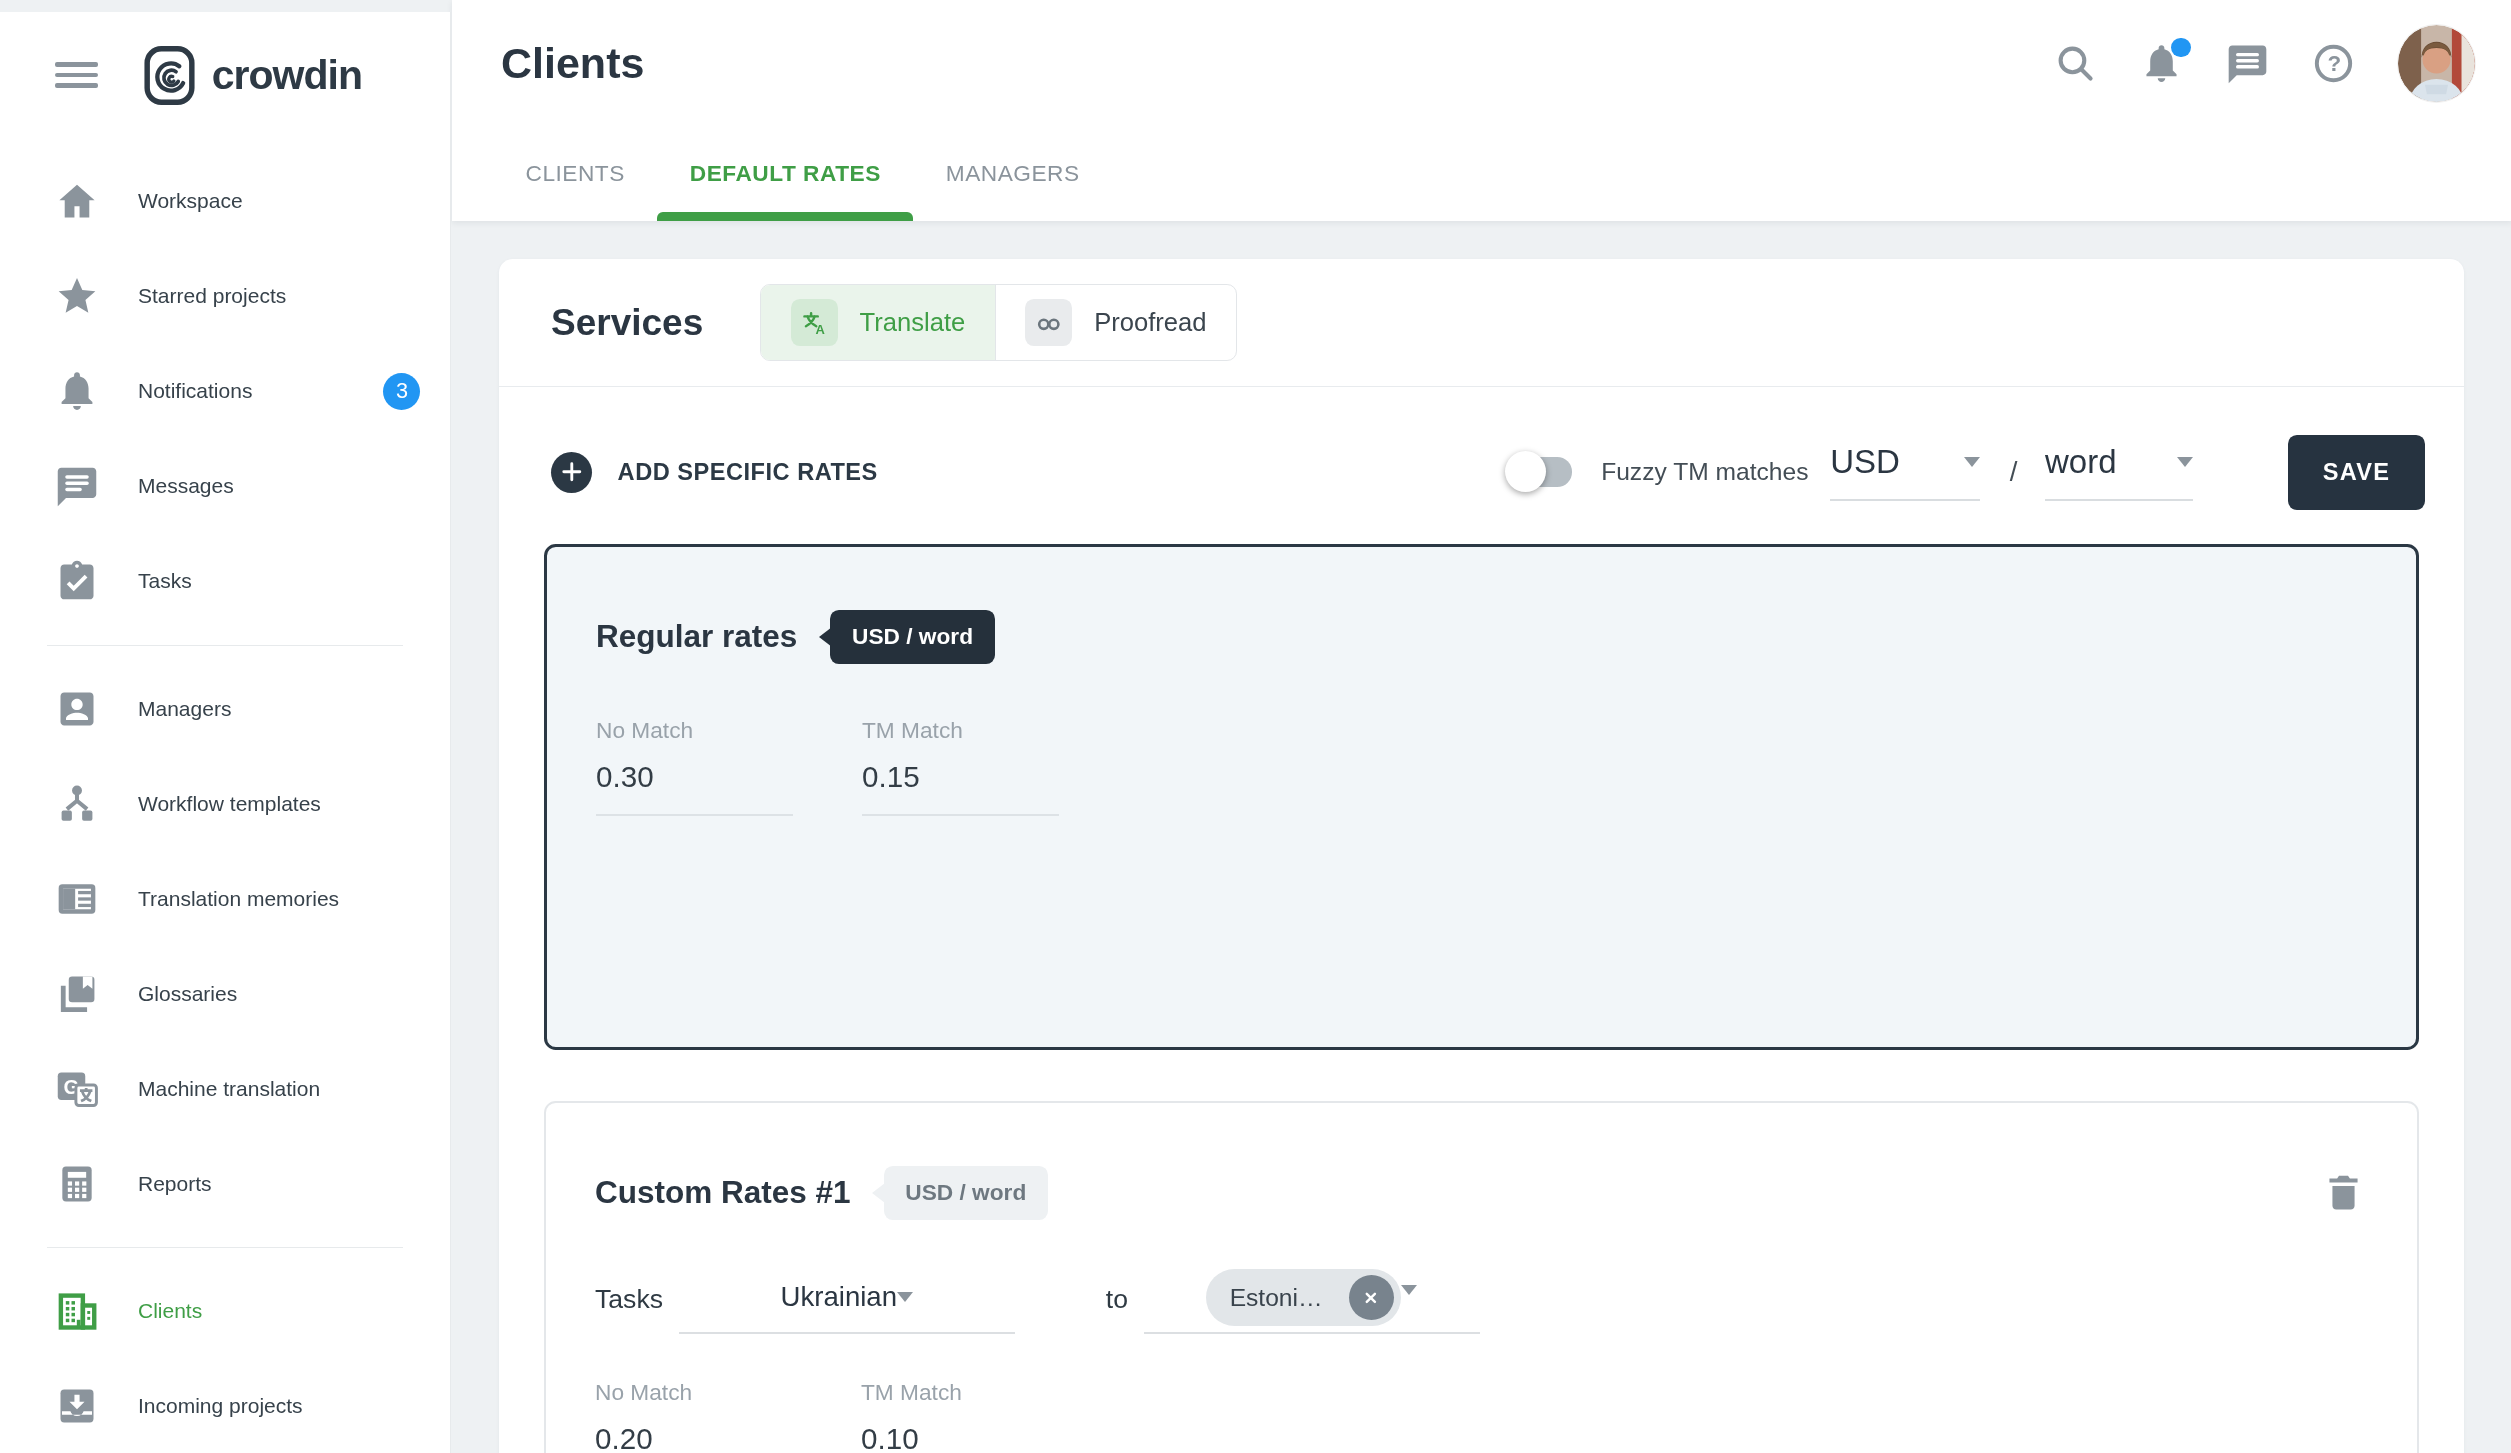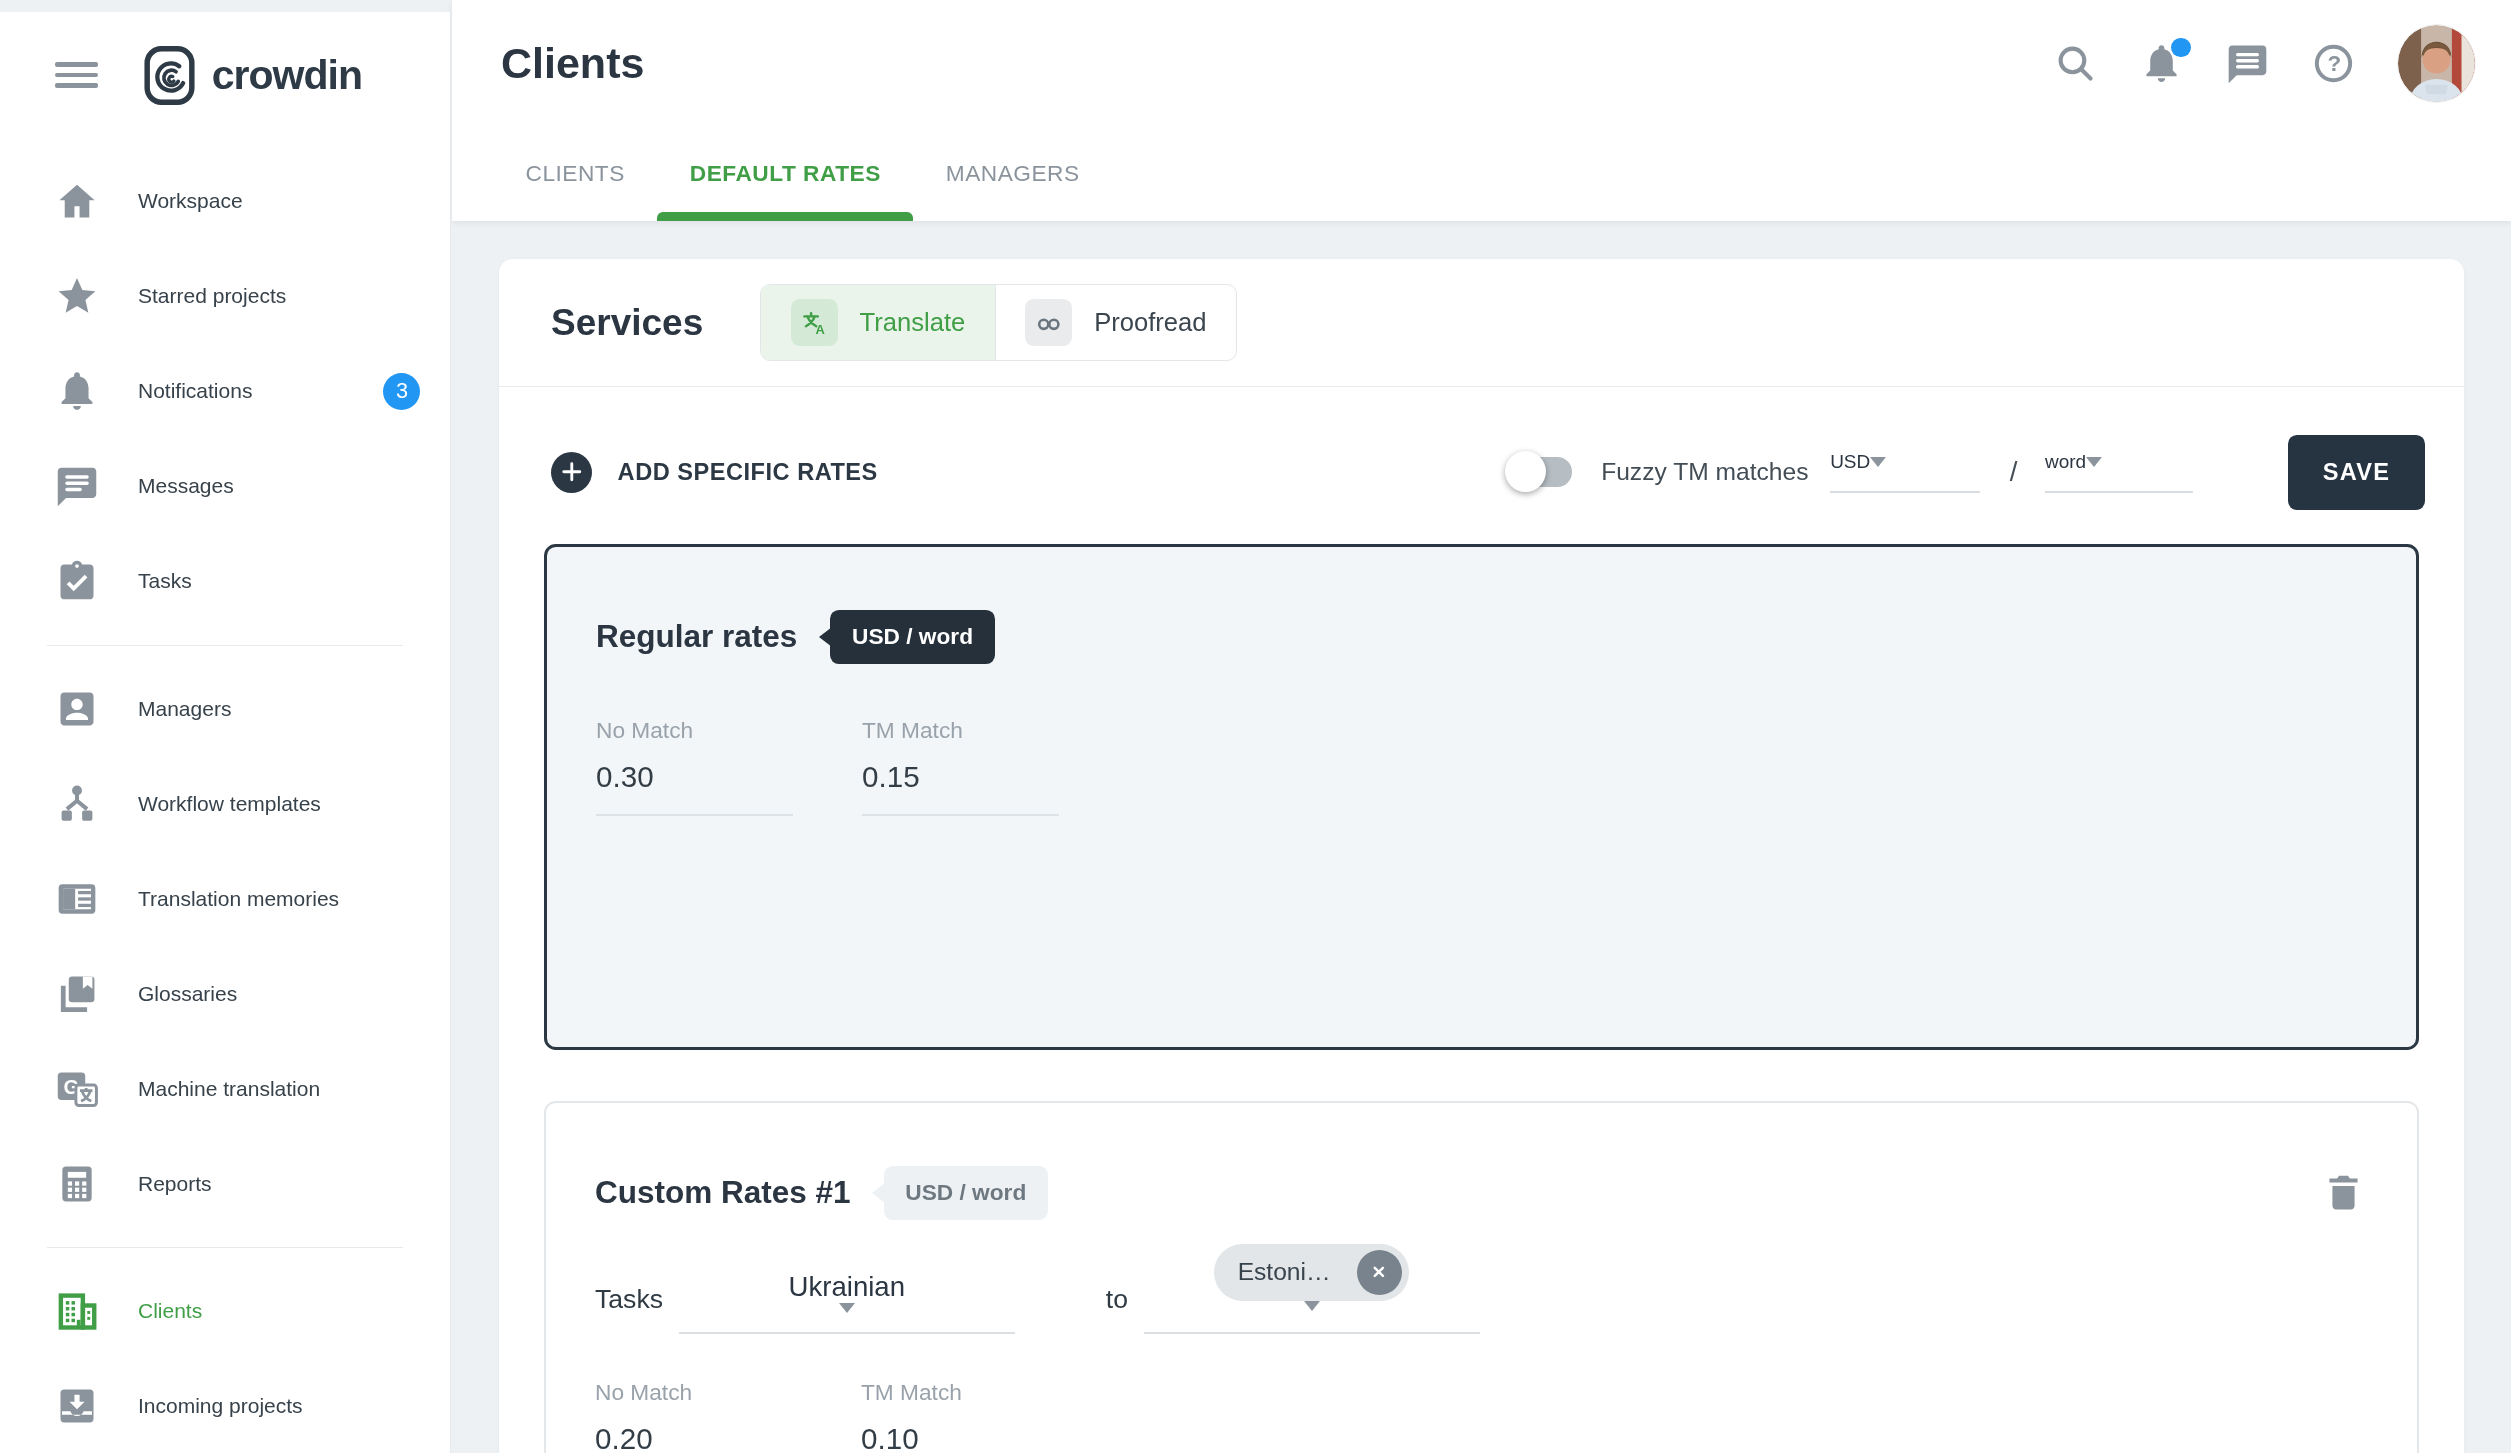--- a/index.html
+++ b/index.html
@@ -85,22 +85,22 @@
   .toolbar-right { margin-left:auto; display:flex; align-items:center; }
 
   .switch { width:61px; height:29.6px; border-radius:14.8px; background:#b6bec4; position:relative; cursor:pointer; flex:none; }
   .switch .thumb {
     position:absolute; left:-5.9px; top:-5.9px; width:41px; height:41px; border-radius:50%;
     background:#fff; box-shadow:0 2px 5.9px rgba(0,0,0,.35);
   }
   .fuzzy-label { margin-left:29.6px; font-size:24.6px; color:#434d55; }
 
   .ul-select {
-    border-bottom:2px solid #d9dde0; display:flex; align-items:center; justify-content:flex-start;
-    padding-bottom:17.7px; font-size:19px; color:#2b3642; cursor:pointer;
+    border-bottom:2px solid #d9dde0; display:flex; align-items:center; justify-content:space-between;
+    padding-bottom:17.7px; font-size:33px; color:#2b3642; cursor:pointer;
   }
   .sel-currency { width:150px; margin-left:21.7px; }
   .slash { margin:0 27.6px 0 29.6px; font-size:27.6px; color:#434d55; }
   .sel-unit { width:148px; }
   .caret { width:0; height:0; border-left:8.9px solid transparent; border-right:8.9px solid transparent; border-top:10.8px solid #8b949c; }
 
   .save-btn {
     margin-left:95px; width:137px; height:75px; border-radius:8.9px; background:#263340;
     color:#fff; font-size:23.6px; font-weight:bold; letter-spacing:1.2px;
     display:flex; align-items:center; justify-content:center; cursor:pointer; border:none;
@@ -120,21 +120,21 @@
   .badge-light { background:#eef1f3; color:#6e7880; }
   .badge-light::before { border-right:13.8px solid #eef1f3; }
 
   .fields-row { display:flex; gap:69px; margin-top:53px; }
   .field { width:197px; }
   .field-label { font-size:22.7px; color:#99a2aa; }
   .field-value { font-size:29.6px; color:#333d46; margin-top:15.8px; padding-bottom:19.7px; border-bottom:2px solid #dde2e6; cursor:text; }
 
   .lang-row { display:flex; align-items:flex-end; margin-top:43px; height:71px; }
   .lang-word { font-size:26.6px; color:#2f3a43; padding-bottom:19.7px; }
-  .lang-select { width:336px; border-bottom:2px solid #dcdfe2; display:flex; justify-content:center; align-items:center; padding-bottom:19.7px; font-size:27.6px; color:#2b3642; cursor:pointer; margin-left:15.8px;flex-direction:column; }
+  .lang-select { width:336px; border-bottom:2px solid #dcdfe2; display:flex; justify-content:center; align-items:center; padding-bottom:19.7px; font-size:27.6px; color:#2b3642; cursor:pointer; margin-left:15.8px; }
   .to-label { margin-left:91px; }
   .lang-select.to-sel { padding-bottom:5.9px; }
   .chip {
     height:57px; border-radius:28.6px; background:#e2e6e9; display:flex; align-items:center;
     padding:0 7.9px 0 23.6px; gap:26px; font-size:24.6px; color:#39434c; cursor:pointer;
   }
   .chip-close { width:45px; height:45px; border-radius:50%; background:#78838d; display:flex; align-items:center; justify-content:center; cursor:pointer; }
   .chip-close svg { width:21.7px; height:21.7px; }
   .to-sel .caret { margin-bottom:15.8px; }
 

